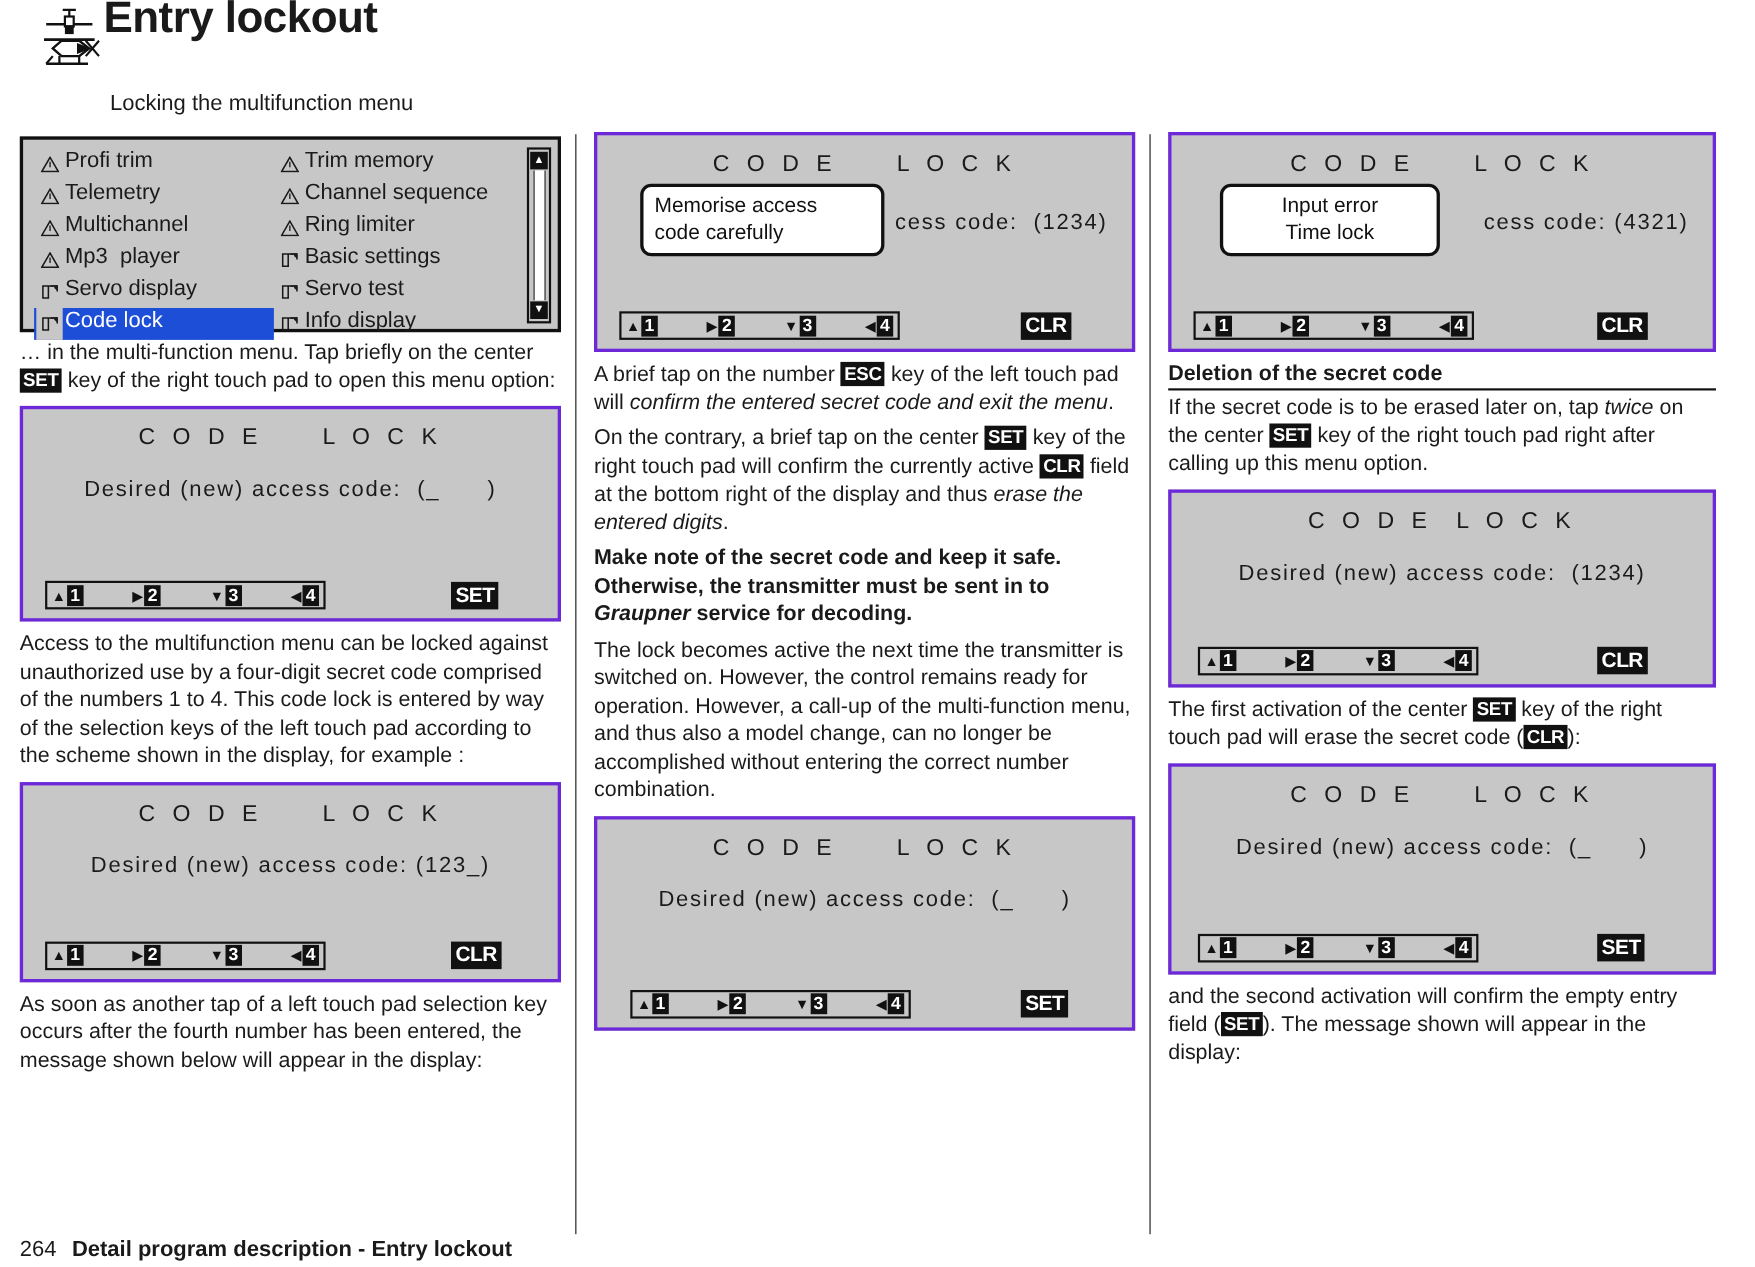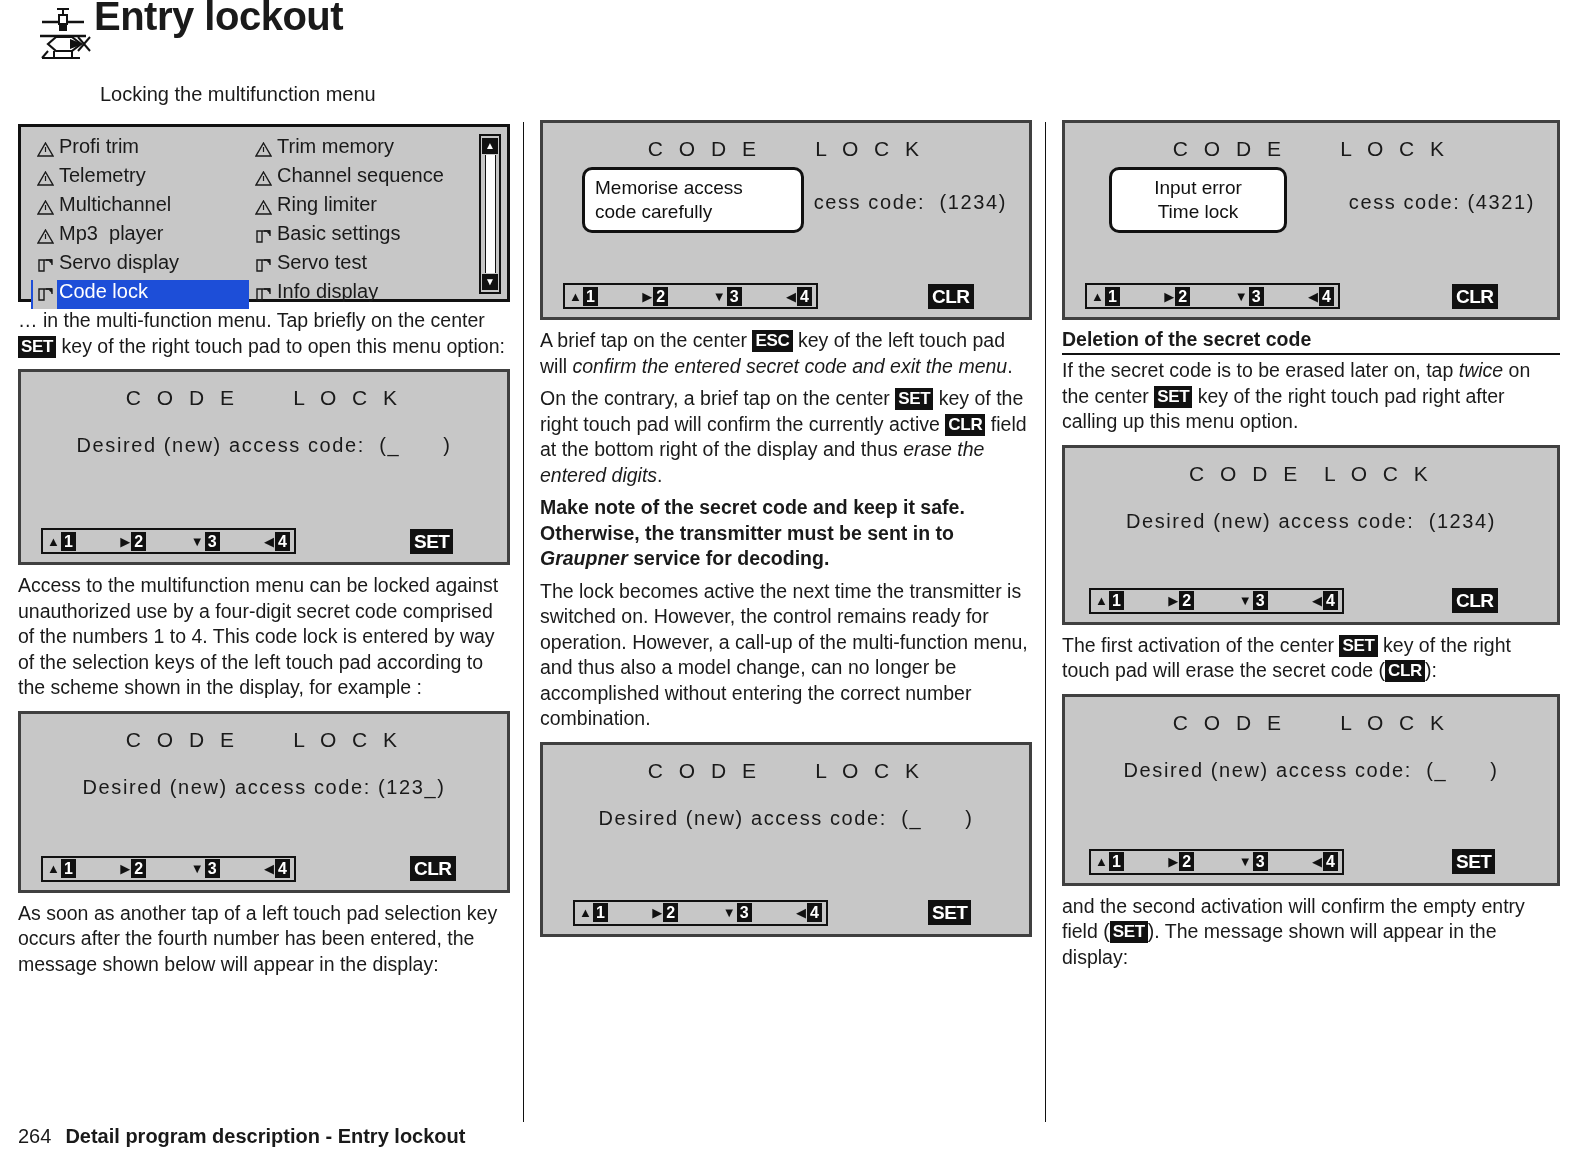--- a/index.html
+++ b/index.html
@@ -51,21 +51,21 @@
   }
 
   h3.sec {
     font-size:19.5px; font-weight:bold; margin:4px 0 3px 0;
     border-bottom:2px solid #111; padding-bottom:2px;
   }
 
   
   .lcd {
     position:relative; background:#c7c7c7;
-    border:3px solid #404040; margin:6px 0 8px 0;
+    border:3px solid #6d28d9; margin:6px 0 8px 0;
     font-family:"Liberation Sans", sans-serif;
   }
   .lcd-title {
     text-align:center; font-size:21px; letter-spacing:5px;
     padding-top:14px; color:#1a1a1a; white-space:pre;
   }
   .lcd-line {
     font-size:20px; letter-spacing:1.6px; color:#1a1a1a;
     white-space:pre; margin-top:24px;
   }
@@ -374,21 +374,21 @@
           </span>
         <span class="navcell">
             <span class="arw">◀</span>
             <span class="numbox">4</span>
           </span>
       </div>
       <span class="actbox" style="margin-left:110px;">CLR</span>
     </div>
   </div>
 
-  <p class="t tight"><span>A brief tap on the center </span><span class="key">ESC</span><span> key of the left touch pad will </span><span class="it">confirm the entered secret code and exit the menu</span><span>.</span></p>
+  <p class="t tight"><span>A brief tap on the number </span><span class="key">ESC</span><span> key of the left touch pad will </span><span class="it">confirm the entered secret code and exit the menu</span><span>.</span></p>
 
   <p class="t tight"><span>On the contrary, a brief tap on the center </span><span class="key">SET</span><span> key of the right touch pad will confirm the currently active </span><span class="key">CLR</span><span> field at the bottom right of the display and thus </span><span class="it">erase the entered digits</span><span>.</span></p>
 
   <p class="t tight bd"><span>Make note of the secret code and keep it safe. Otherwise, the transmitter must be sent in to </span><span class="bdit">Graupner</span><span> service for decoding.</span></p>
 
   <p class="t">The lock becomes active the next time the transmitter is switched on. However, the control remains ready for operation. However, a call-up of the multi-function menu, and thus also a model change, can no longer be accomplished without entering the correct number combination.</p>
 
   <div class="lcd" style="height:195px;">
     <div class="lcd-title">C O D E     L O C K</div>
     <div class="lcd-line" style="text-align:center;">Desired (new) access code:  (_      )</div>
@@ -415,21 +415,21 @@
     </div>
   </div>
 
 </div>
 
 <div class="col col3">
 
   <div class="lcd" style="height:200px;margin-top:0;">
     <div class="lcd-title">C O D E     L O C K</div>
     <div class="lcd-line" style="text-align:right;padding-right:22px;margin-top:30px;">cess code: (4321)</div>
-    <div class="callout ctr" style="left:44px;top:44px;width:178px;white-space:pre-line;">Input error
+    <div class="callout ctr" style="left:44px;top:44px;width:200px;white-space:pre-line;">Input error
 Time lock</div>
     <div class="lcd-bottom">
       <div class="navbar" style="margin-left:20px;width:255px;justify-content:space-between;">
         <span class="navcell">
             <span class="arw">▲</span>
             <span class="numbox">1</span>
           </span>
         <span class="navcell">
             <span class="arw">▶</span>
             <span class="numbox">2</span>

